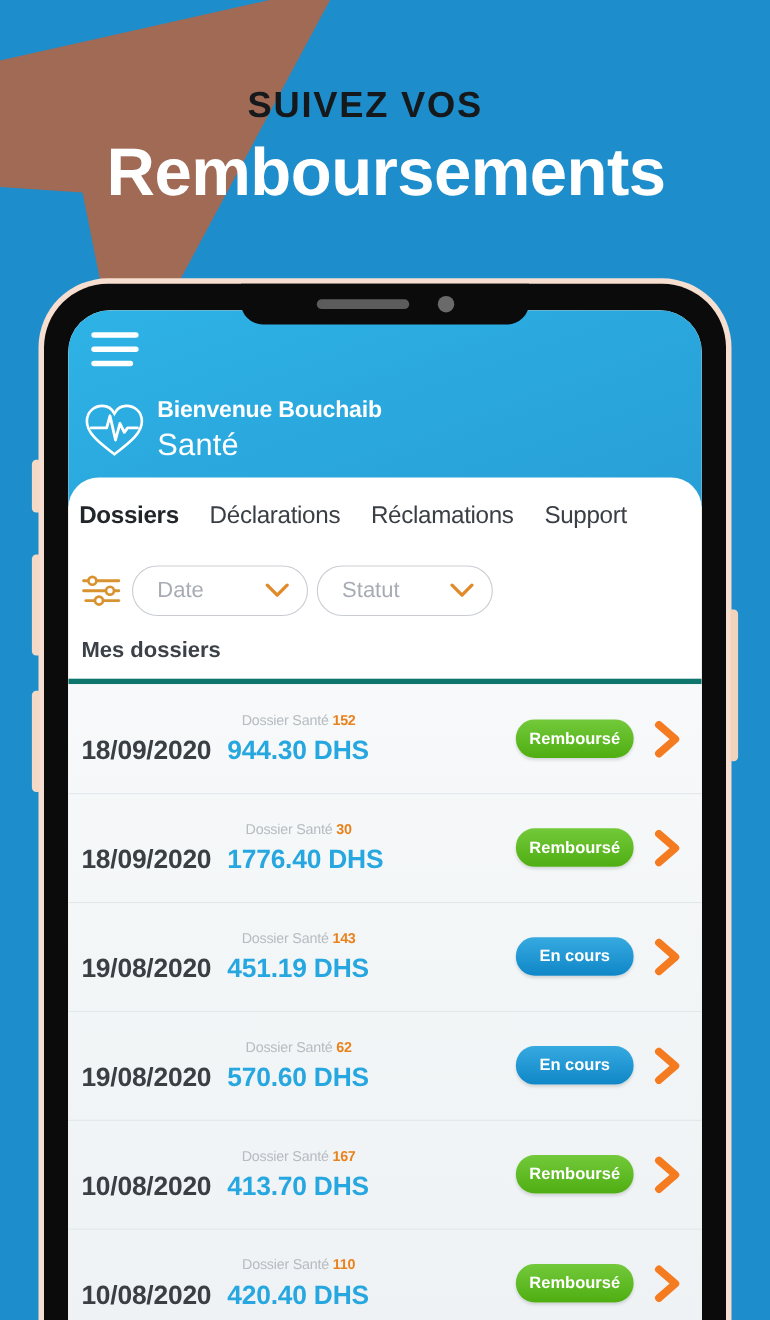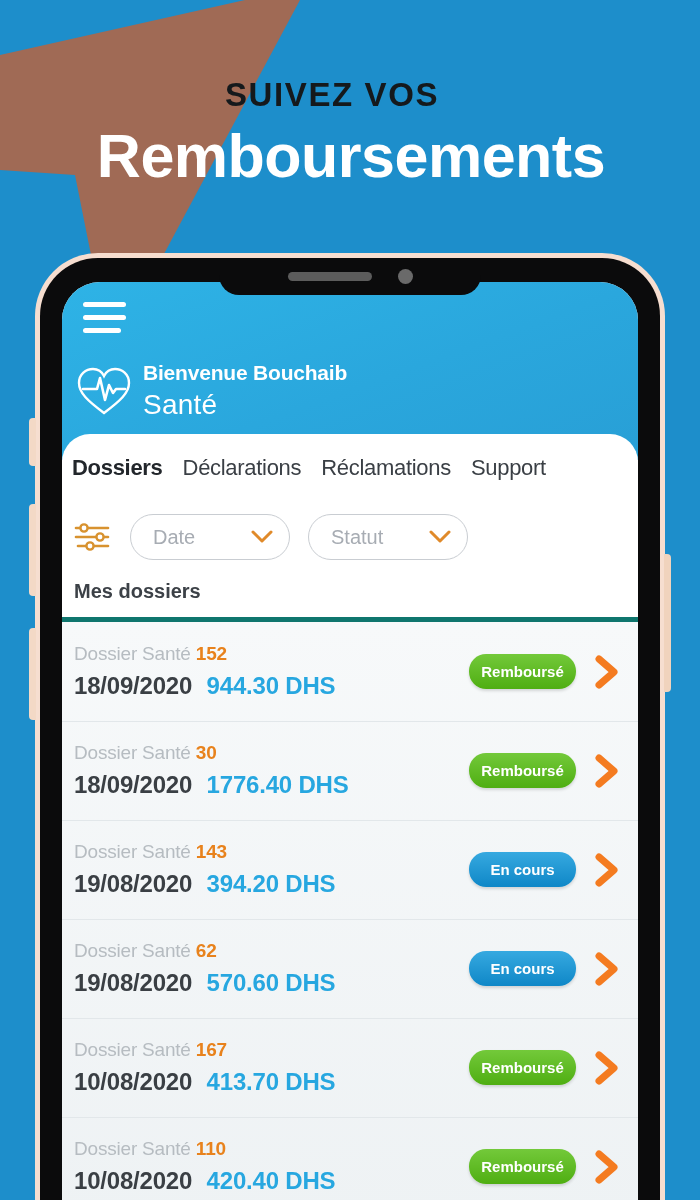--- a/index.html
+++ b/index.html
@@ -170,34 +170,34 @@
     background: #ffffff;
     border-radius: 28px 28px 0 0;
     overflow: hidden;
   }
 
   .tabs {
     display: flex;
     align-items: center;
     height: 68px;
     padding: 0 6px 0 10px;
-    gap: 20px;
+    gap: 28px;
     white-space: nowrap;
   }
   .tab {
     font-size: 22px;
     color: #3a3f45;
     letter-spacing: -0.3px;
   }
   .tab.active { font-weight: bold; color: #22262b; }
 
   .filters {
     display: flex;
     align-items: center;
-    gap: 18px;
+    gap: 8px;
     padding: 12px 0 14px 12px;
   }
   .filter-icon { width: 38px; height: 34px; flex: none; }
   .pill {
     width: 160px;
     height: 46px;
     border: 1.6px solid #c9cdd2;
     border-radius: 24px;
     display: flex;
     align-items: center;
@@ -229,24 +229,25 @@
   }
   .row + .row::before {
     content: "";
     position: absolute;
     left: 0; right: 0; top: 0;
     height: 1px;
     background: #e2e7ea;
   }
   .row-main { flex: 1; }
   .row-title {
-    font-size: 19px;
+    font-size: 13px;
     color: #b6bcc1;
     letter-spacing: -0.2px;
     margin-bottom: 7px;
+    text-align: center;
   }
   .row-title b { color: #e8821c; font-weight: bold; }
   .row-sub {
     font-size: 24px;
     color: #3a3f44;
     letter-spacing: -0.2px;
   }
   .row-sub .amount { color: #27a7e0; font-weight: bold; margin-left: 8px; }
   .row-sub .date { font-weight: bold; }
 
@@ -389,21 +390,21 @@
           </div>
 
           <div class="row">
             <div class="row-main">
               <div class="row-title">
                 <span>Dossier Santé</span>
                 <b>143</b>
               </div>
               <div class="row-sub">
                 <span class="date">19/08/2020</span>
-                <span class="amount">394.20 DHS</span>
+                <span class="amount">451.19 DHS</span>
               </div>
             </div>
             <div class="badge blue">En cours</div>
             <svg class="chev" viewBox="0 0 26 34">
               <polyline points="5,4 20,17 5,30" fill="none" stroke="#f47b20" stroke-width="7" stroke-linecap="round" stroke-linejoin="round"></polyline>
             </svg>
           </div>
 
           <div class="row">
             <div class="row-main">

